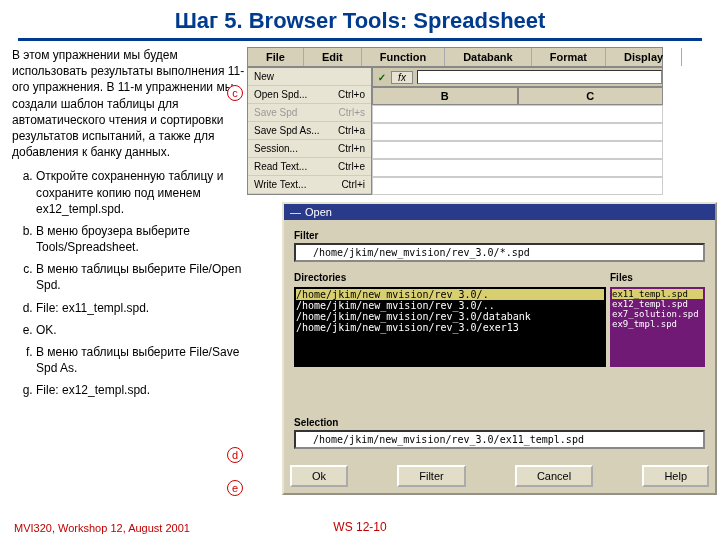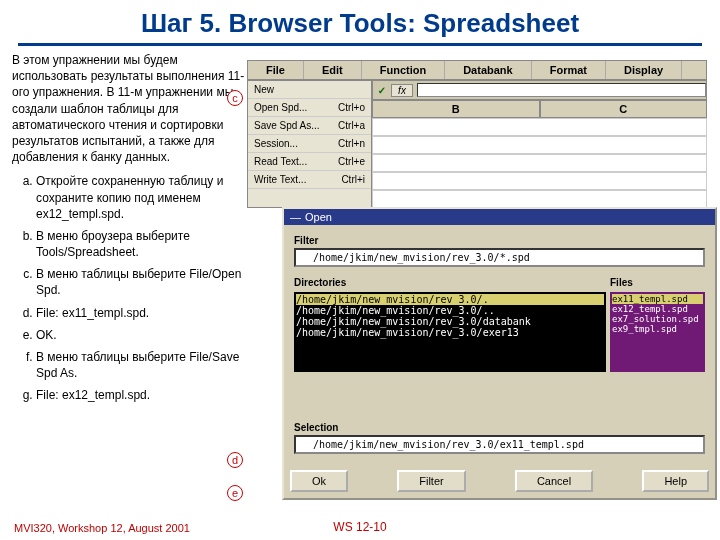--- a/index.html
+++ b/index.html
@@ -1,28 +1,28 @@
 <!DOCTYPE html>
 <html><head>
 <meta charset="utf-8">
 <style>
   * { box-sizing: border-box; margin: 0; padding: 0; }
   body { width: 720px; height: 540px; font-family: Arial, sans-serif; background: #fff; position: relative; overflow: hidden; }
   .slide { width: 720px; height: 540px; position: relative; }
-  .title { color: #003b8e; font-size: 26px; font-weight: bold; text-align: center; padding: 8px 0 4px; }
+  .title { color: #003b8e; font-size: 22px; font-weight: bold; text-align: center; padding: 8px 0 4px; }
   .title-rule { height: 3px; background: #003b8e; margin: 0 18px 6px; }
   .body { display: flex; padding: 0 12px; }
   .left { width: 235px; font-size: 12px; color: #000; line-height: 1.35; }
   .left .intro { margin-bottom: 8px; }
   .steps { list-style: lower-alpha; padding-left: 24px; }
   .steps li { margin-bottom: 6px; }
   .right { flex: 1; position: relative; }
   
   
-  .ss { position: absolute; left: 0; top: 8px; width: 460px; }
+  .ss { position: absolute; left: 0; top: 0; width: 416px; }
   .ss-menubar { display: flex; background: #d6d0b8; border: 1px solid #888; font-size: 11px; }
   .ss-menubar div { padding: 3px 18px; border-right: 1px solid #aaa; font-weight: bold; }
   .ss-row2 { display: flex; }
   .ss-filemenu { width: 125px; background: #e8e4d4; border: 1px solid #888; font-size: 10px; }
   .ss-filemenu div { display:flex; justify-content: space-between; padding: 3px 6px; border-bottom: 1px solid #ccc; }
   .ss-filemenu .disabled { color: #999; }
   .ss-gridwrap { flex:1; }
   .ss-fx { display:flex; align-items:center; background:#cfc9b0; border:1px solid #888; height:20px; font-size:10px; }
   .ss-fx .ck { width:18px; text-align:center; color:#060; font-weight:bold; }
   .ss-fx .fx { width:22px; text-align:center; font-style:italic; border:1px solid #888; background:#e8e4d4; margin-right:4px; }
@@ -84,20 +84,24 @@
         </div>
         <div class="ss-row2">
           <div class="ss-filemenu">
             <div>
                 <span>New</span>
                 <span></span>
               </div>
             <div>
                 <span>Open Spd...</span>
                 <span>Ctrl+o</span>
+              </div>
+            <div class="disabled">
+                <span>Save Spd</span>
+                <span>Ctrl+s</span>
               </div>
             <div>
                 <span>Save Spd As...</span>
                 <span>Ctrl+a</span>
               </div>
             <div>
                 <span>Session...</span>
                 <span>Ctrl+n</span>
               </div>
             <div>

